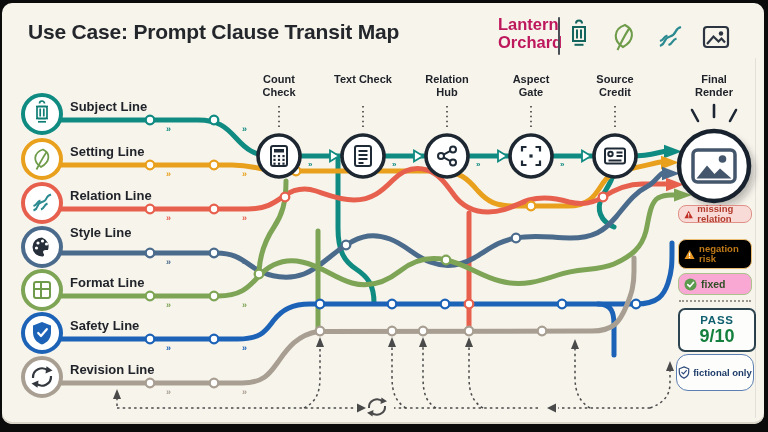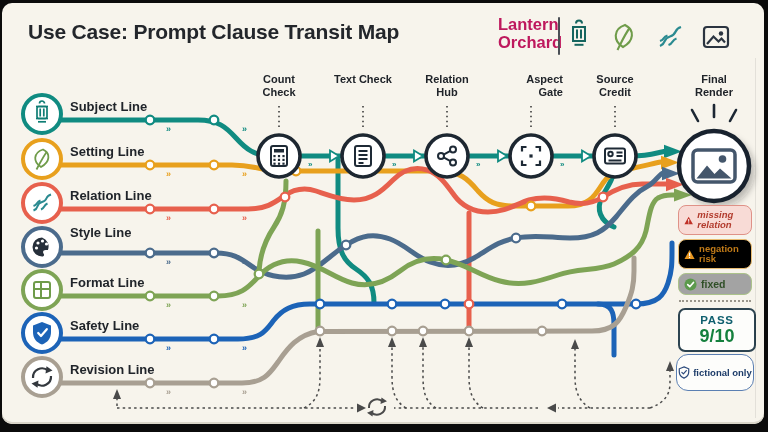--- a/index.html
+++ b/index.html
@@ -8,25 +8,25 @@
   .abs{position:absolute;}
   .title{left:26px;top:17px;font-size:21px;font-weight:800;color:#23262b;letter-spacing:-0.2px;}
   .brand{left:496px;top:12px;font-size:16.5px;font-weight:700;color:#be185d;line-height:18px;}
   .brand-divider{left:556px;top:14px;width:2px;height:38px;background:#4a4f55;border-radius:1px;}
   .line-label{font-size:13px;font-weight:700;color:#20242a;white-space:nowrap;}
   .station-label{width:64px;text-align:center;font-size:11px;font-weight:700;color:#20242a;line-height:13px;}
   .map{position:absolute;left:0;top:0;}
   .map text{font-family:"Liberation Sans",sans-serif;font-weight:700;}
   .badge{left:676px;width:74px;border-radius:8px;display:flex;align-items:center;gap:4px;padding:2px 5px;box-sizing:border-box;}
   .badge .txt{font-size:9.5px;font-weight:700;line-height:10.5px;}
-  .badge-missing{top:202px;height:30px;background:#f8dbd6;border:1.5px solid #df9187;font-style:italic;}
+  .badge-missing{top:202px;height:18px;background:#f8dbd6;border:1.5px solid #df9187;}
   .badge-missing .txt{color:#b23b2d;}
   .badge-negation{top:236px;height:30px;background:#000000;border:1.5px solid #e9bc72;}
   .badge-negation .txt{color:#c07a18;}
-  .badge-fixed{top:270px;height:22px;background:#a3a3a3;border:1.5px solid #abc28a;}
+  .badge-fixed{top:270px;height:22px;background:#f9a8d4;border:1.5px solid #abc28a;}
   .badge-fixed .txt{color:#2f4f27;font-size:10.5px;}
   .dotted-divider{left:677px;top:297px;width:72px;border-top:2px dotted #9a968c;}
   .pass-box{left:676px;top:305px;width:74px;height:40px;background:#fdfdfb;border:2px solid #2c4350;border-radius:7px;display:flex;flex-direction:column;align-items:center;justify-content:center;}
   .pass-label{font-size:11.5px;font-weight:800;letter-spacing:0.8px;color:#10606f;line-height:13px;}
   .pass-value{font-size:18px;font-weight:800;color:#15803d;line-height:19px;}
   .footnote{left:674px;top:351px;width:78px;height:37px;background:#fdfdfb;border:1.5px solid #5b7fb2;border-radius:12px;display:flex;align-items:center;justify-content:center;gap:3px;box-sizing:border-box;}
   .footnote .txt{font-size:9.5px;font-weight:700;color:#1d3c69;}
   .edge-line{left:753px;top:55px;width:1px;height:360px;background:rgba(0,0,0,0.08);}
 </style>
 </head>
@@ -370,21 +370,21 @@
 <div class="abs line-label" style="left:68px;top:141px;">Setting Line</div>
 <div class="abs line-label" style="left:68px;top:185px;">Relation Line</div>
 <div class="abs line-label" style="left:68px;top:222px;">Style Line</div>
 <div class="abs line-label" style="left:68px;top:272px;">Format Line</div>
 <div class="abs line-label" style="left:68px;top:315px;">Safety Line</div>
 <div class="abs line-label" style="left:68px;top:359px;">Revision Line</div>
 
 <div class="abs station-label" style="left:245px;top:70px;">Count Check</div>
 <div class="abs station-label" style="left:329px;top:70px;">Text Check</div>
 <div class="abs station-label" style="left:413px;top:70px;">Relation Hub</div>
-<div class="abs station-label" style="left:497px;top:70px;text-align:right;">Aspect Gate</div>
+<div class="abs station-label" style="left:497px;top:70px;">Aspect Gate</div>
 <div class="abs station-label" style="left:581px;top:70px;">Source Credit</div>
 <div class="abs station-label" style="left:680px;top:70px;">Final Render</div>
 
 <div class="abs badge badge-missing">
   <svg width="14" height="13" viewBox="0 0 16 15">
     <path d="M8 1 L15.3 14 H0.7 Z" fill="#c03026"></path>
     <rect x="7.2" y="5" width="1.7" height="4.6" fill="#ffffff"></rect>
           <rect x="7.2" y="10.8" width="1.7" height="1.7" fill="#ffffff"></rect>
   </svg>
   <div class="txt">missing relation</div>

